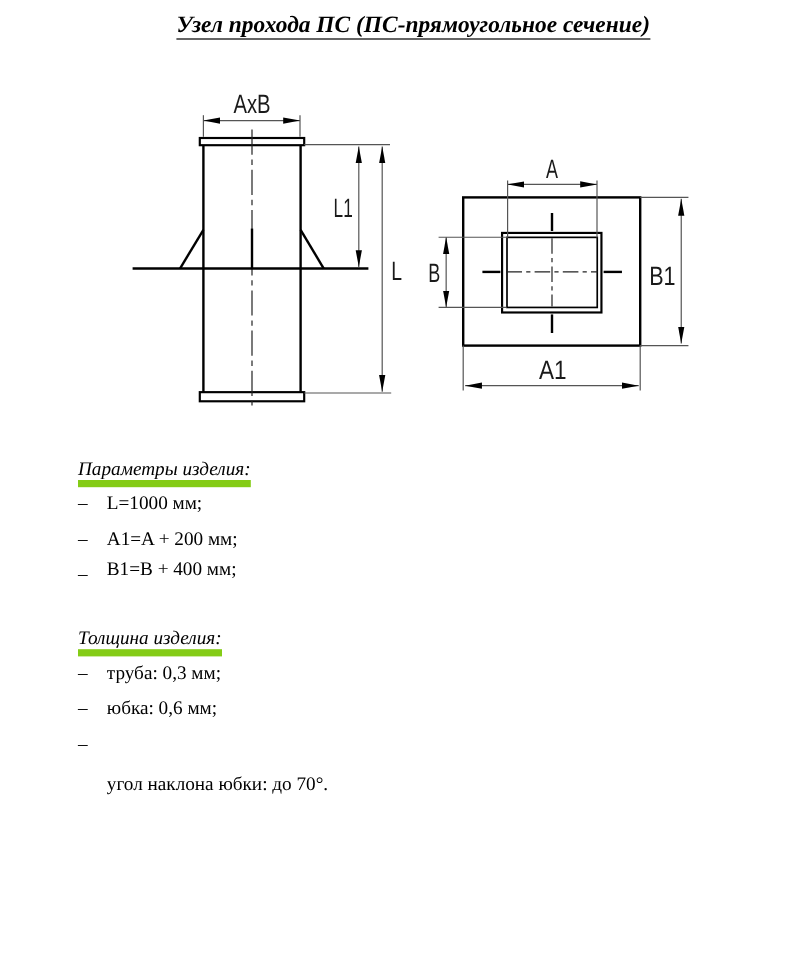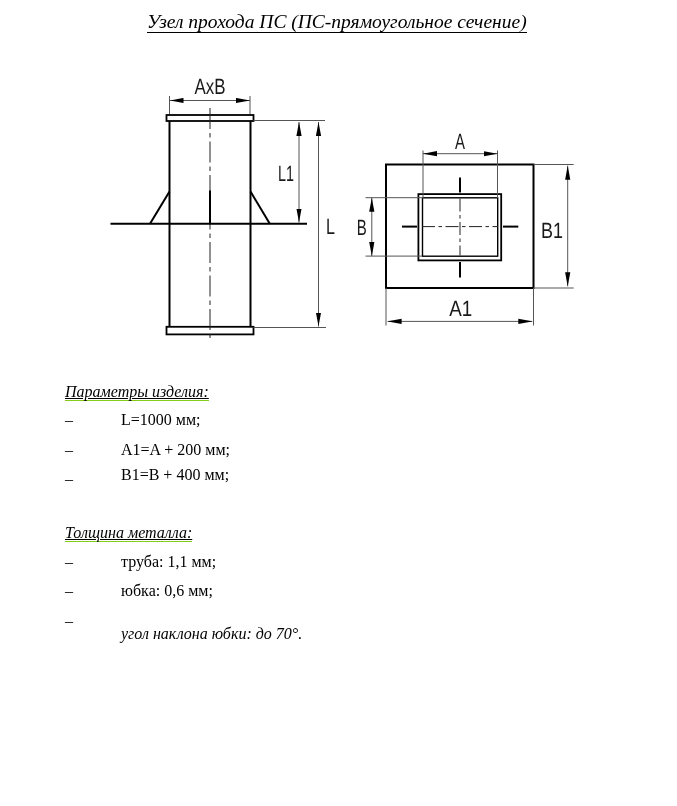--- a/index.html
+++ b/index.html
@@ -1,27 +1,27 @@
 <!DOCTYPE html>
 <html><head>
 <meta charset="utf-8">
 <style>
   html,body{margin:0;padding:0;background:#fff;}
   body{width:677px;height:806px;position:relative;font-family:"Liberation Serif",serif;color:#000;}
   .abs{position:absolute;}
-  .h{font-style:italic;font-size:16px;line-height:1;border-bottom:1px solid #84cc16;display:inline-block;text-decoration:underline;}
+  .h{font-style:italic;font-size:16px;line-height:1;border-bottom:6px solid #84cc16;display:inline-block;}
   .li{font-size:16px;line-height:1;}
   .dash{position:absolute;left:65px;}
-  .t{position:absolute;left:89px;margin-left:32px;}
+  .t{position:absolute;left:89px;}
   svg text{font-family:"Liberation Sans",sans-serif;fill:#1a1a1a;text-rendering:geometricPrecision;}
 </style>
 </head>
 <body>
 
-<div class="abs" style="left:147px;top:12px;font-weight:normal;font-style:italic;font-size:19.5px;line-height:1;border-bottom:1.8px solid #000;">Узел прохода ПС (ПС-прямоугольное сечение)</div>
+<div class="abs" style="left:147px;top:12px;font-weight:bold;font-style:italic;font-size:19.5px;line-height:1;border-bottom:1.8px solid #000;">Узел прохода ПС (ПС-прямоугольное сечение)</div>
 
 <svg class="abs" style="left:0;top:0;" width="677" height="806" viewBox="0 0 677 806">
   <defs>
     <marker id="ae" viewBox="0 0 14 6" refX="14" refY="3" markerWidth="14" markerHeight="6" orient="auto" markerUnits="userSpaceOnUse">
         <path d="M14,3 L0,0.4 L0,5.6 Z" fill="#000"></path>
       </marker>
     <marker id="as" viewBox="0 0 14 6" refX="14" refY="3" markerWidth="14" markerHeight="6" orient="auto-start-reverse" markerUnits="userSpaceOnUse">
         <path d="M14,3 L0,0.4 L0,5.6 Z" fill="#000"></path>
       </marker>
   </defs>
@@ -129,28 +129,28 @@
 <div class="li">
     <span class="dash abs" style="top:441.6px;">–</span>
     <span class="t abs" style="top:441.6px;">A1=A + 200 мм;</span>
   </div>
 
 <div class="li">
     <span class="dash abs" style="top:471px;">–</span>
     <span class="t abs" style="top:467px;">B1=B + 400 мм;</span>
   </div>
 
-<div class="abs h" style="left:65px;top:525px;">Толщина металла:</div>
+<div class="abs h" style="left:65px;top:525px;">Толщина изделия:</div>
 
 <div class="li">
     <span class="dash abs" style="top:553.7px;">–</span>
-    <span class="t abs" style="top:553.7px;">труба: 1,1 мм;</span>
+    <span class="t abs" style="top:553.7px;">труба: 0,3 мм;</span>
   </div>
 
 <div class="li">
     <span class="dash abs" style="top:583.4px;">–</span>
     <span class="t abs" style="top:583.4px;">юбка: 0,6 мм;</span>
   </div>
 
 <div class="li">
     <span class="dash abs" style="top:612.9px;">–</span>
-    <span class="t abs" style="top:626px;font-style:italic;">угол наклона юбки: до 70°.</span>
+    <span class="t abs" style="top:646px;">угол наклона юбки: до 70°.</span>
   </div>
 
 </body></html>

